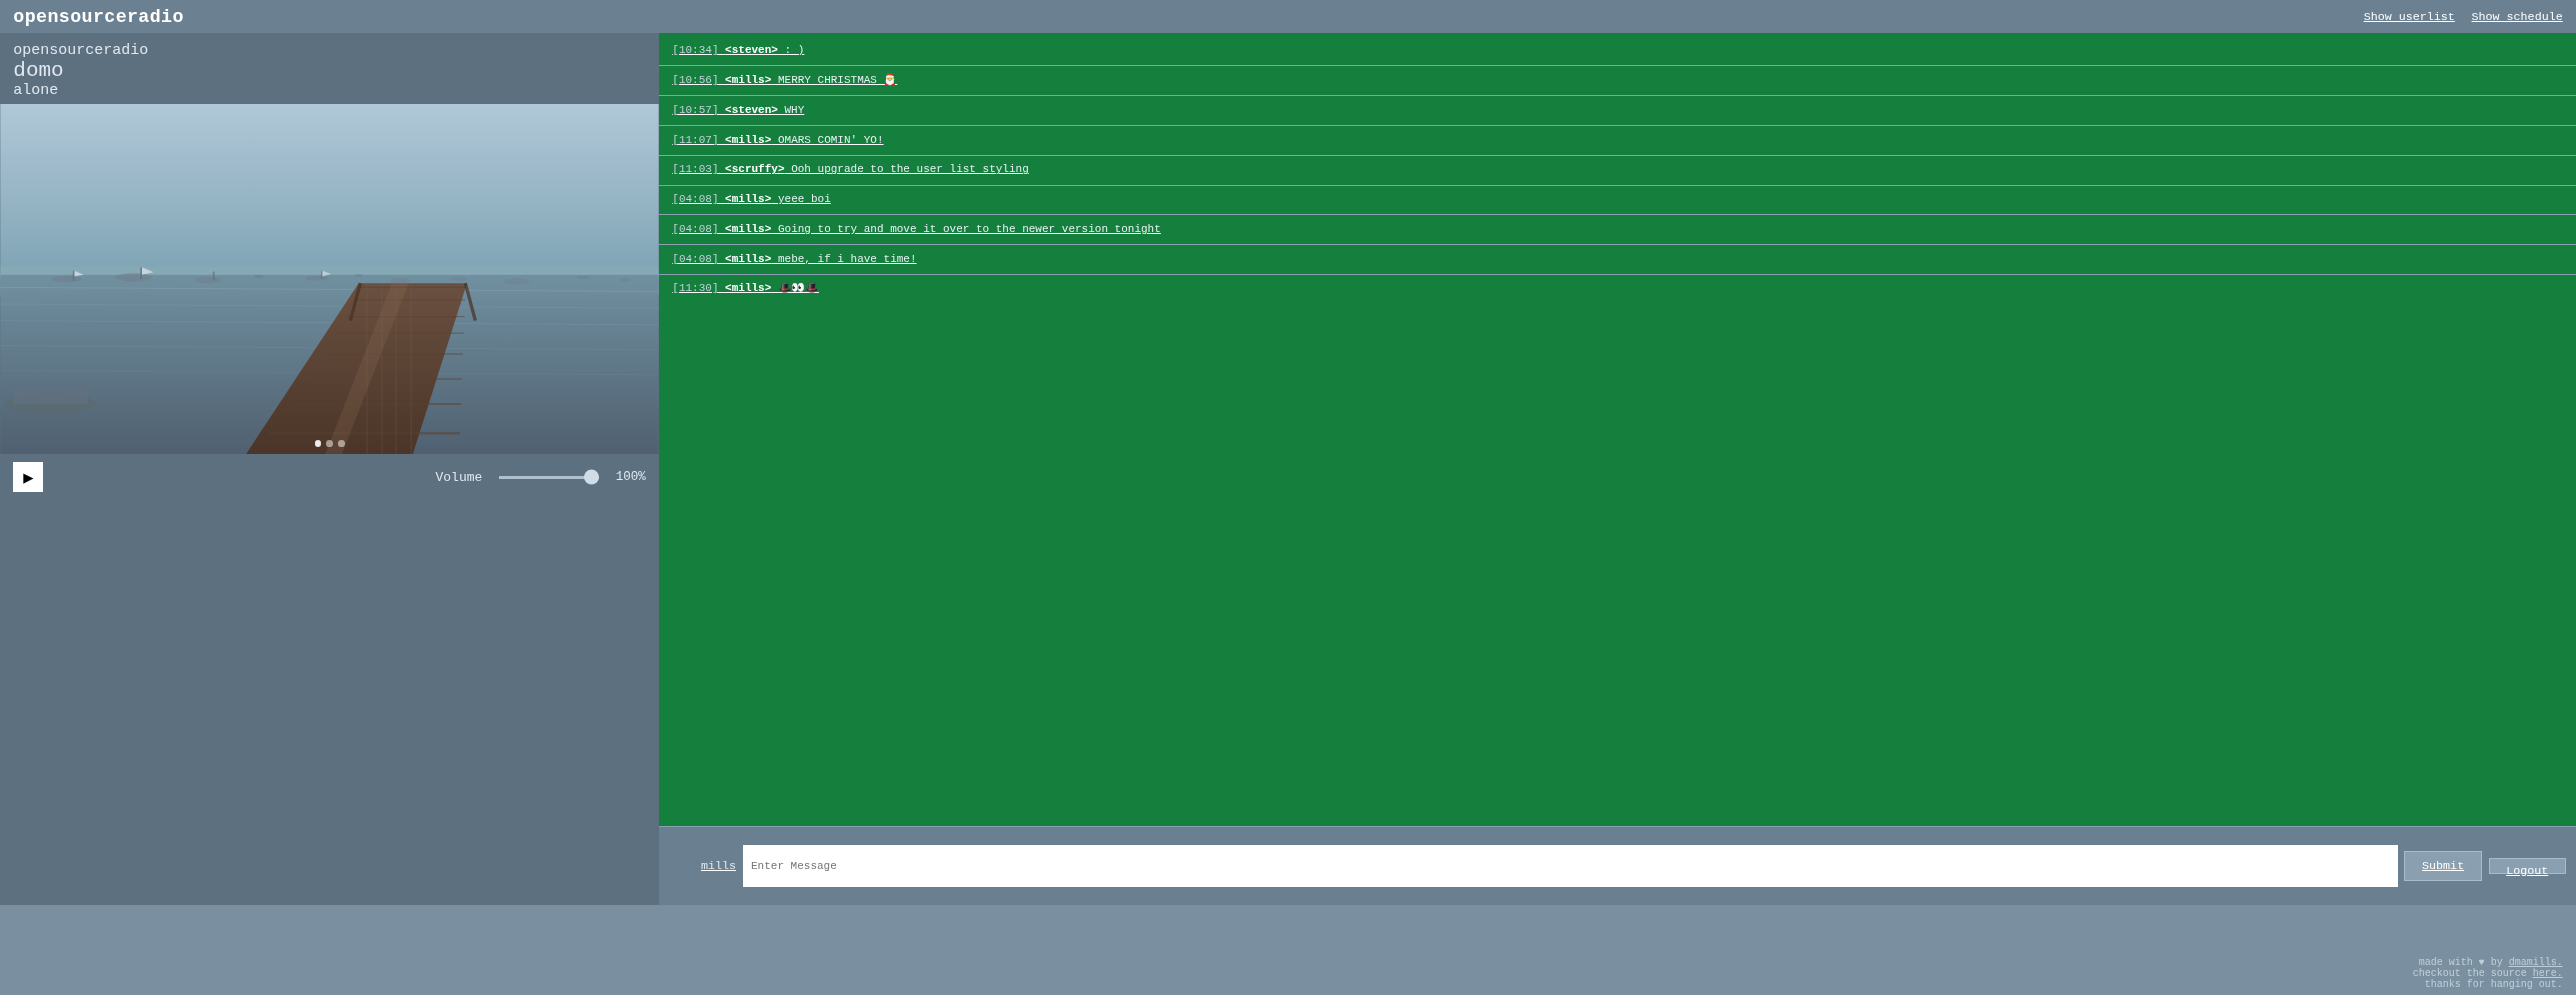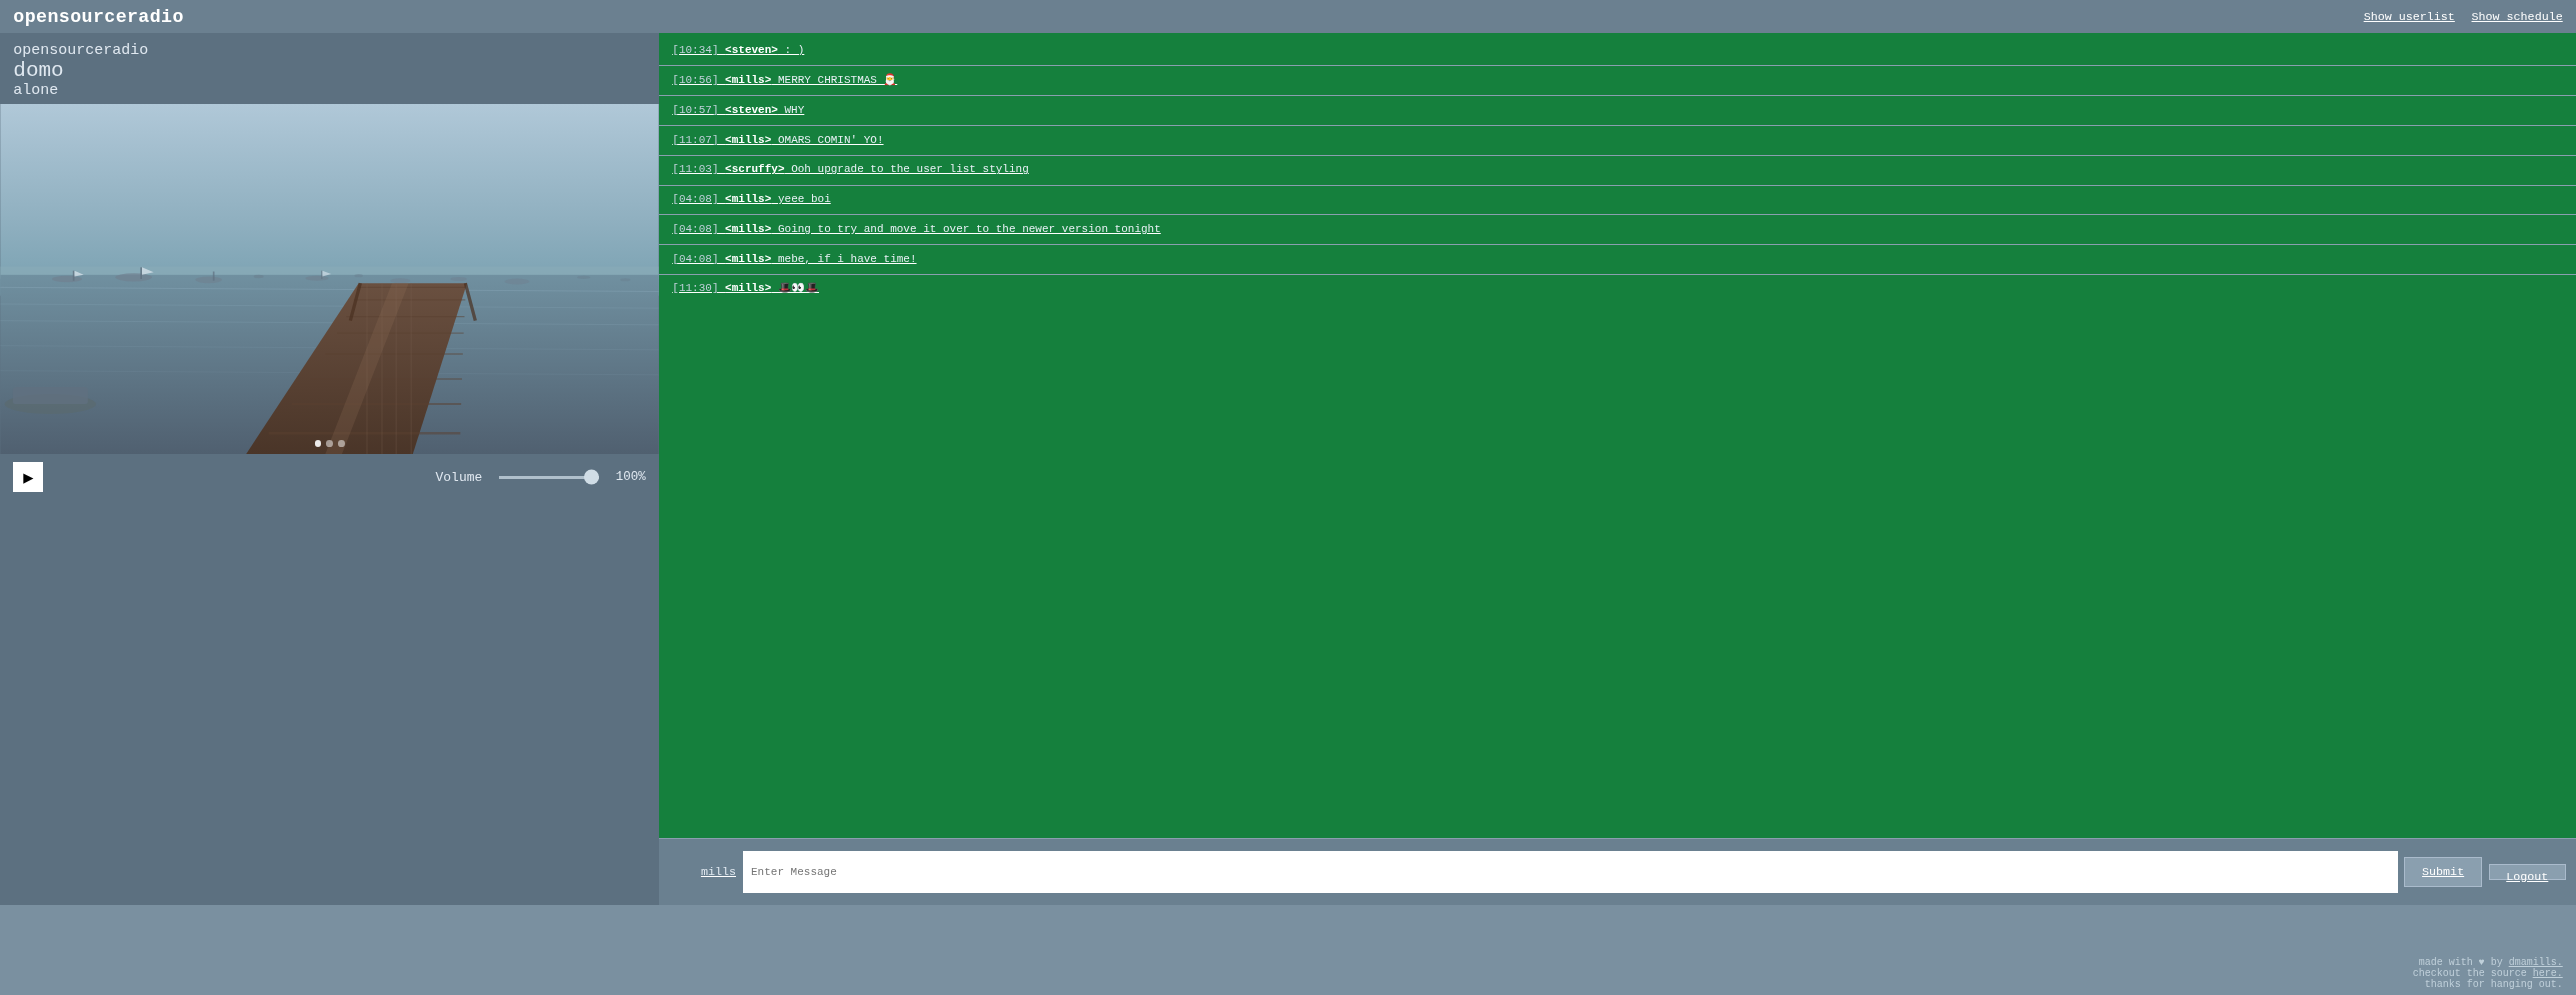--- a/index.html
+++ b/index.html
@@ -200,21 +200,21 @@
       color: #ffffff;
     }
 
     .msg-user-scruffy {
       color: #ffffff;
     }
 
     #chat-input-area {
       display: flex;
       align-items: center;
-      padding: 12px 10px;
+      padding: 18px 10px;
       background-color: #6a8090;
       gap: 6.7px;
       border-top: 0.8px solid #8a9faf;
     }
 
     #chat-username {
       font-size: 11.7px;
       color: #e0e8f0;
       min-width: 67px;
       text-align: right;

